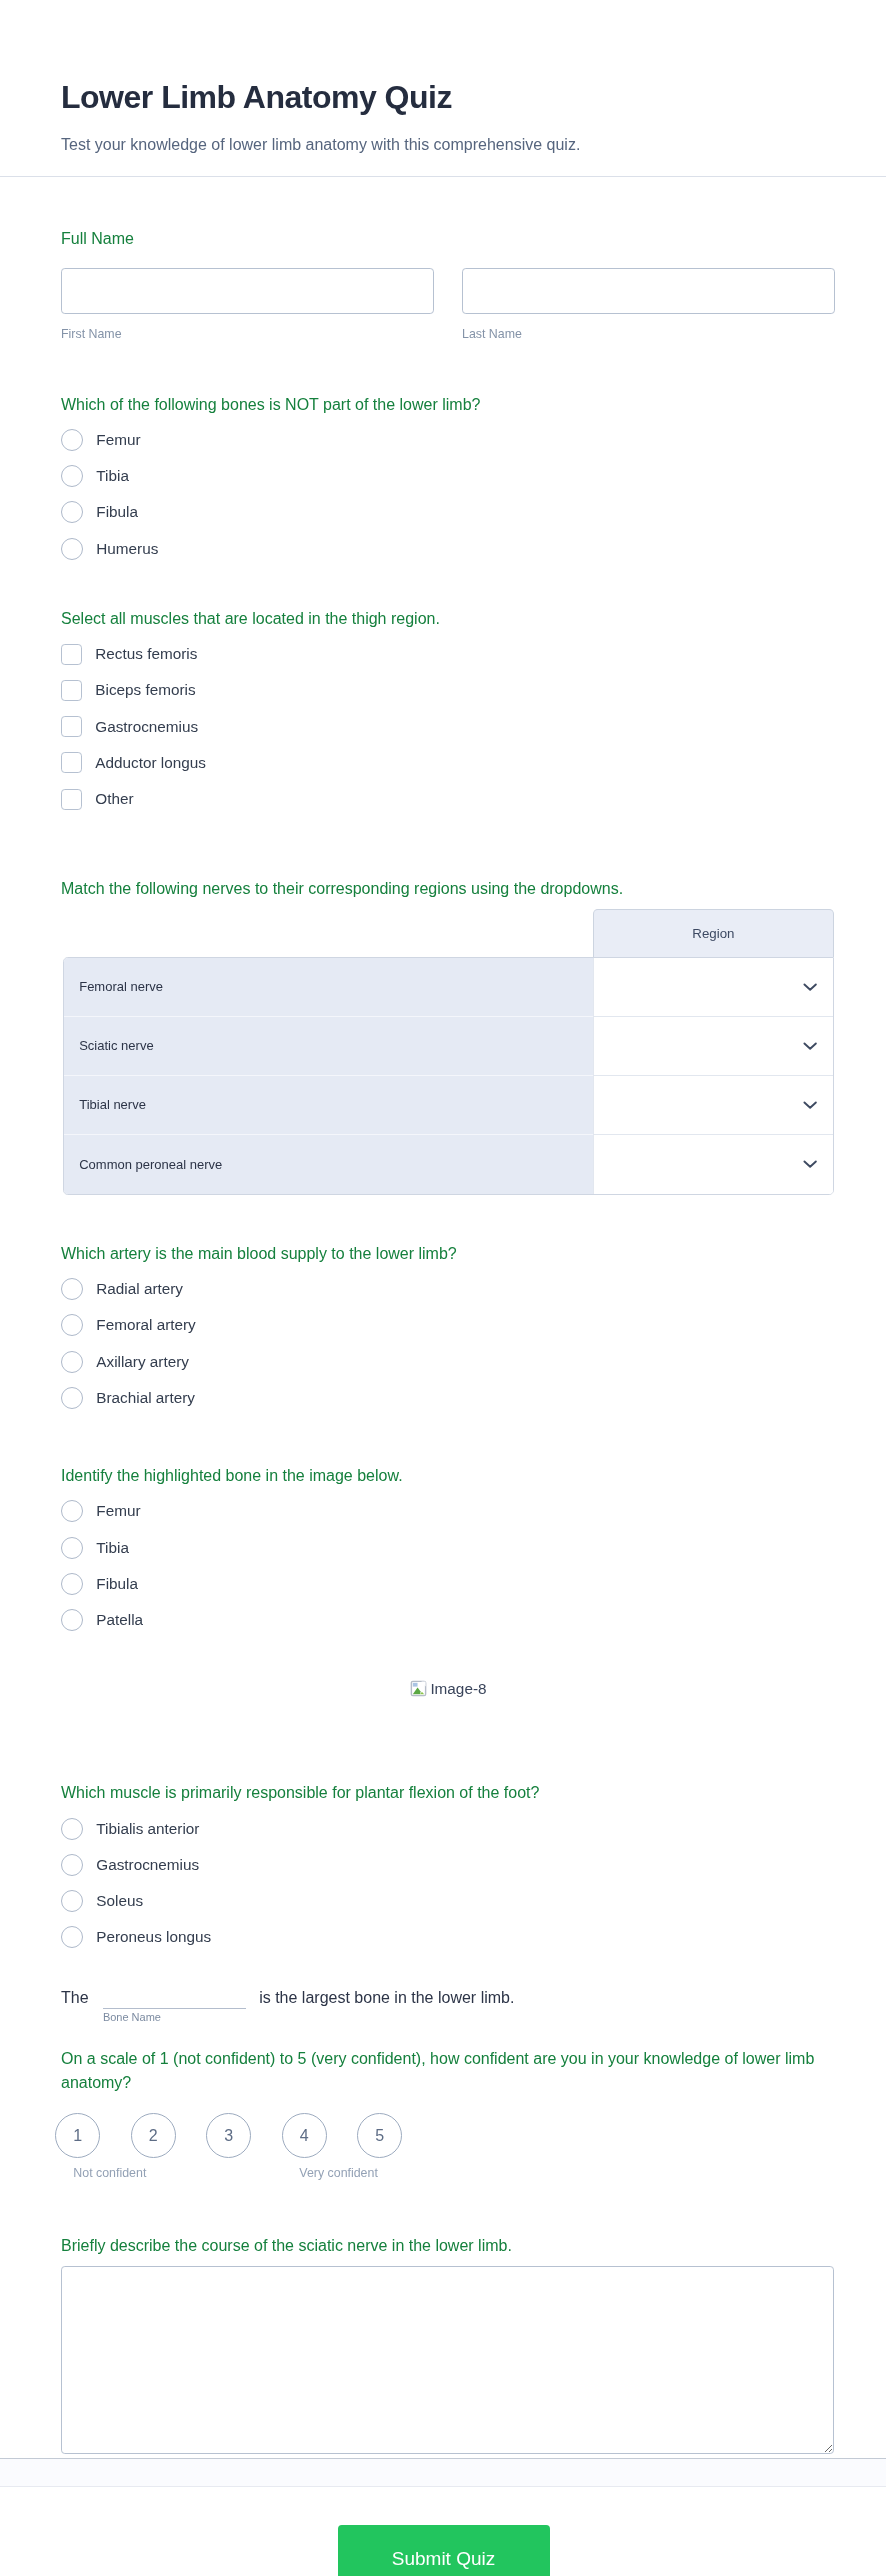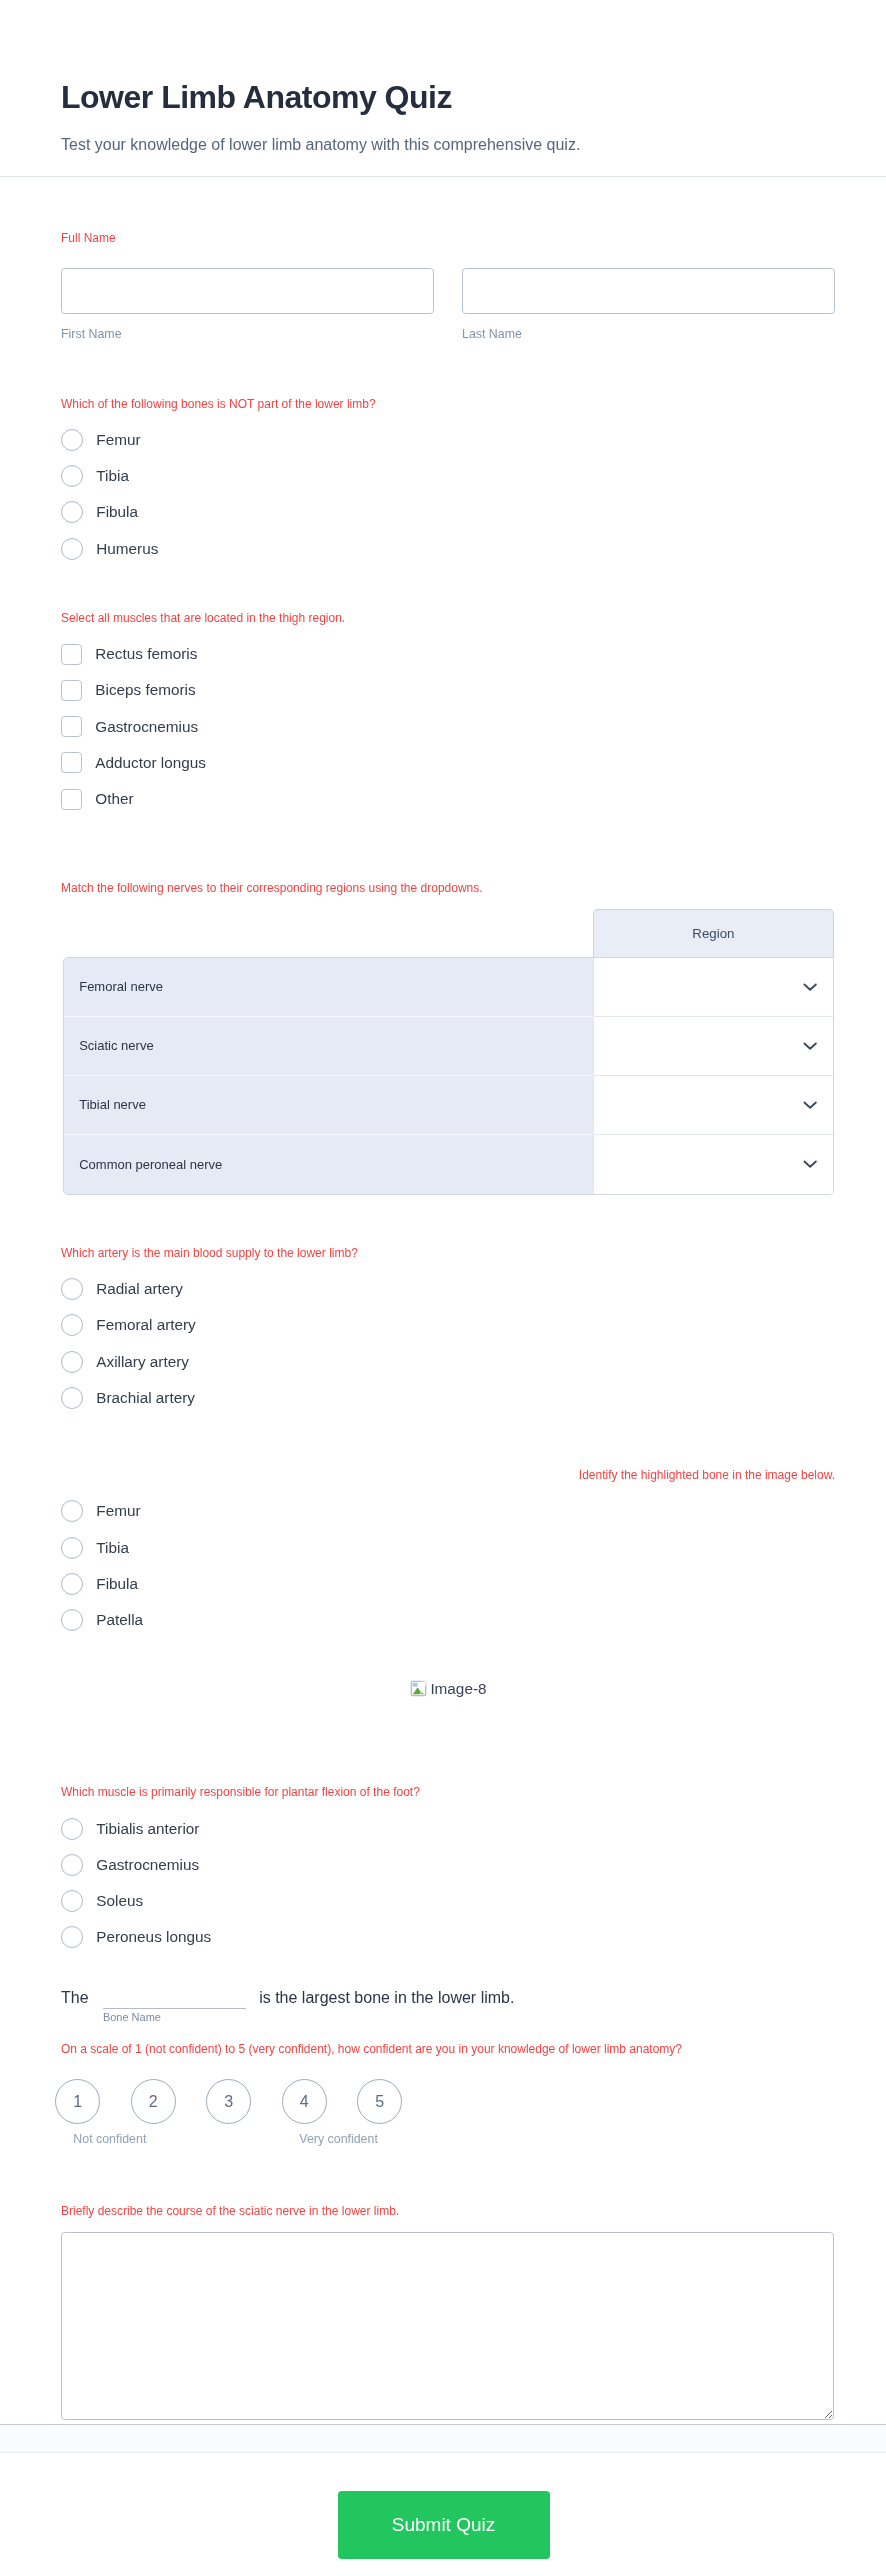--- a/index.html
+++ b/index.html
@@ -29,23 +29,23 @@
     margin-top: 15.3px;
     font-size: 16px;
     color: #56657e;
     line-height: 23px;
   }
 
   
   .form-body { padding: 0 52px 0 61px; }
 
   .q-label {
-    font-size: 12px;
+    font-size: 16px;
     font-weight: 500;
-    color: #ef4444;
+    color: #15803d;
     line-height: 23px;
   }
   .sub-label { font-size: 12.4px; color: #8493a8; }
 
   
   .fullname-label { margin-top: 51px; line-height: 21px; }
   .name-row { display: flex; gap: 28px; margin-top: 19px; }
   .name-row input {
     flex: 1;
     height: 46px;
@@ -75,21 +75,21 @@
     border: 1px solid #b6c1d1;
     border-radius: 3.8px;
     background: #fff;
   }
   .opt-text { font-size: 15.3px; color: #333d4e; line-height: 22px; }
 
   .mt-q1 { margin-top: 51px; }
   .mt-q2 { margin-top: 47px; }
   .mt-q3 { margin-top: 67px; }
   .mt-q4 { margin-top: 47px; }
-  .mt-q5 { margin-top: 55px; text-align: right; }
+  .mt-q5 { margin-top: 55px; }
   .mt-q6 { margin-top: 82px; }
 
   
   .matrix { margin-top: 8.6px; margin-left: 1.9px; width: 771px; }
   .matrix-header-row { display: flex; }
   .matrix-header-spacer { width: 530px; }
   .matrix-header-cell {
     width: 241px; height: 48px;
     background: #e9edf6;
     border: 1px solid #ccd4e0;
@@ -156,21 +156,21 @@
   }
   .blank-sublabel {
     position: absolute;
     left: 0; top: 23px;
     font-size: 11px;
     color: #7c8ba1;
     white-space: nowrap;
   }
 
   
-  .scale-label { margin-top: 24px; max-width: 763px; line-height: 24px; }
+  .scale-label { margin-top: 34px; max-width: 763px; line-height: 24px; }
   .scale-row { display: flex; gap: 30.5px; margin-top: 18px; margin-left: -5.7px; }
   .scale-circle {
     width: 45px; height: 45px;
     border: 1px solid #9dabbf;
     border-radius: 50%;
     background: #fff;
     display: flex; align-items: center; justify-content: center;
     font-size: 16px; color: #5d6c85;
     cursor: pointer;
   }

